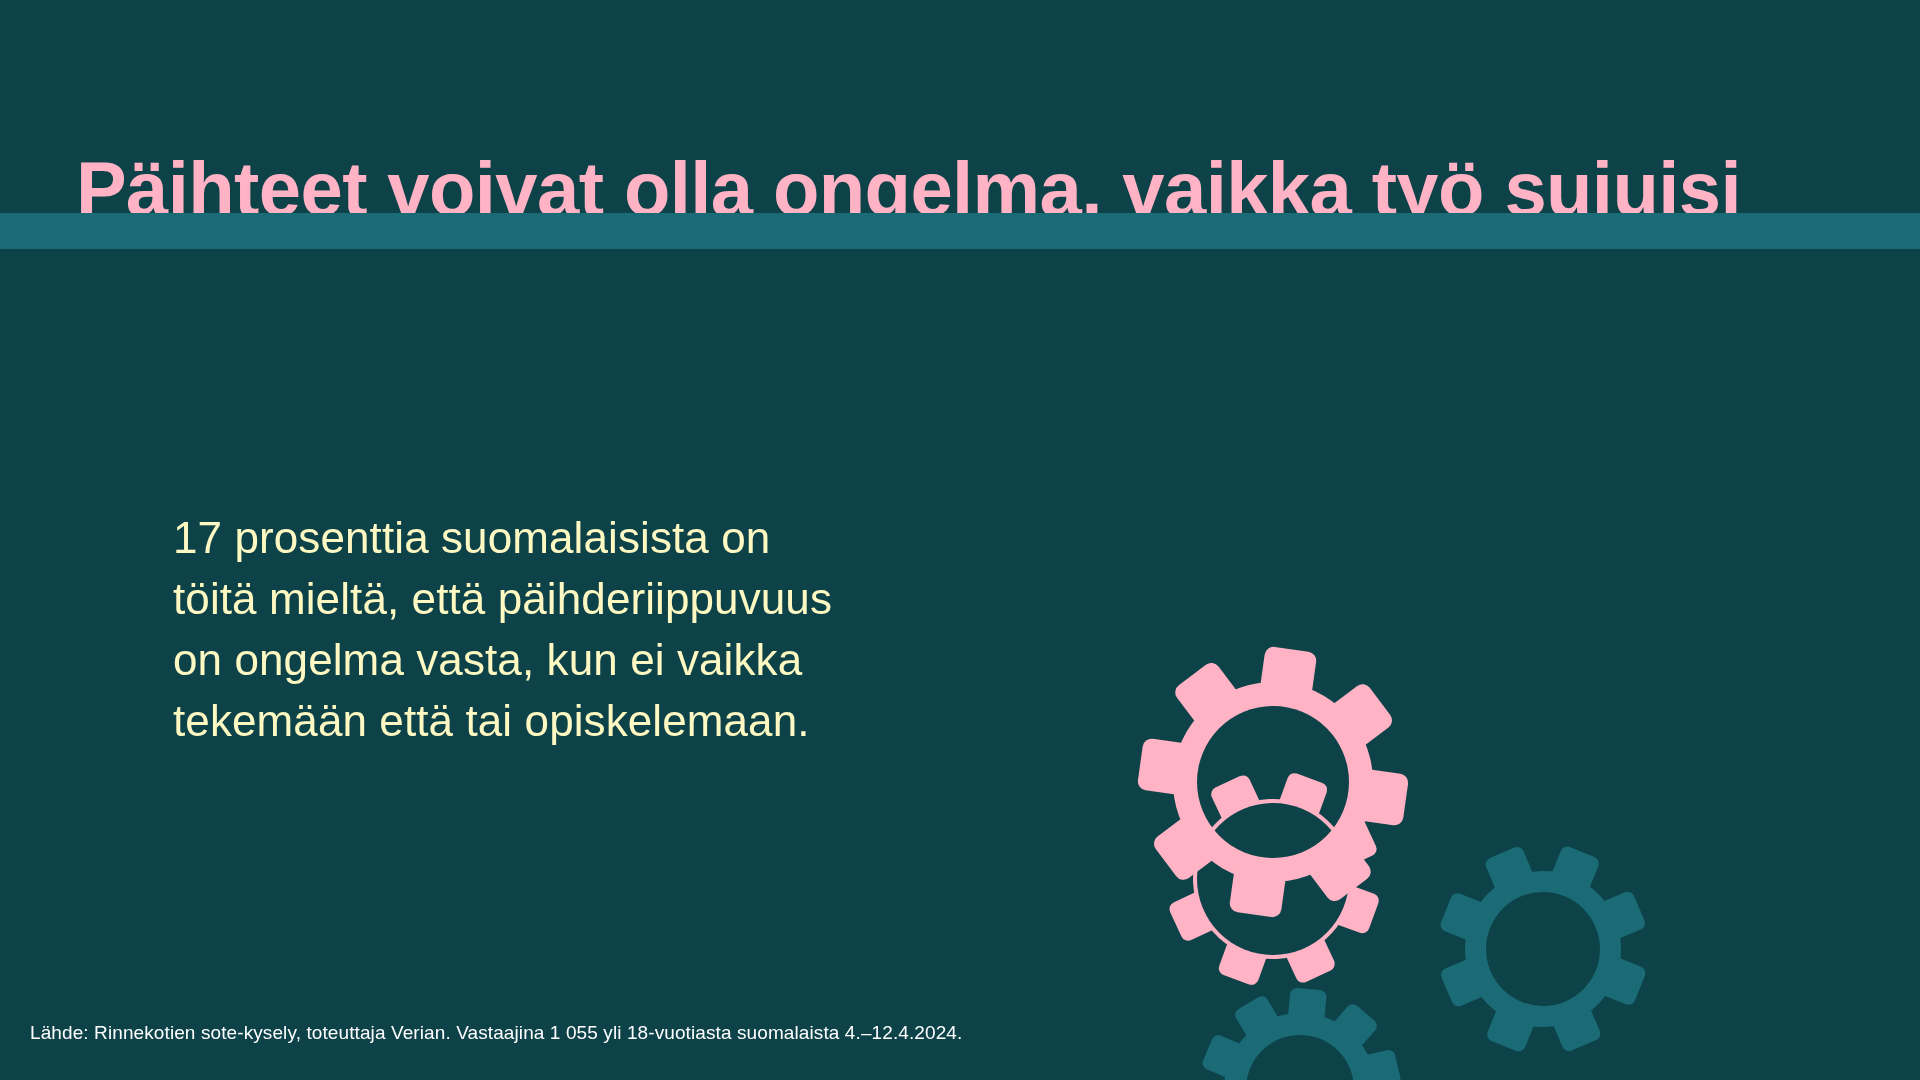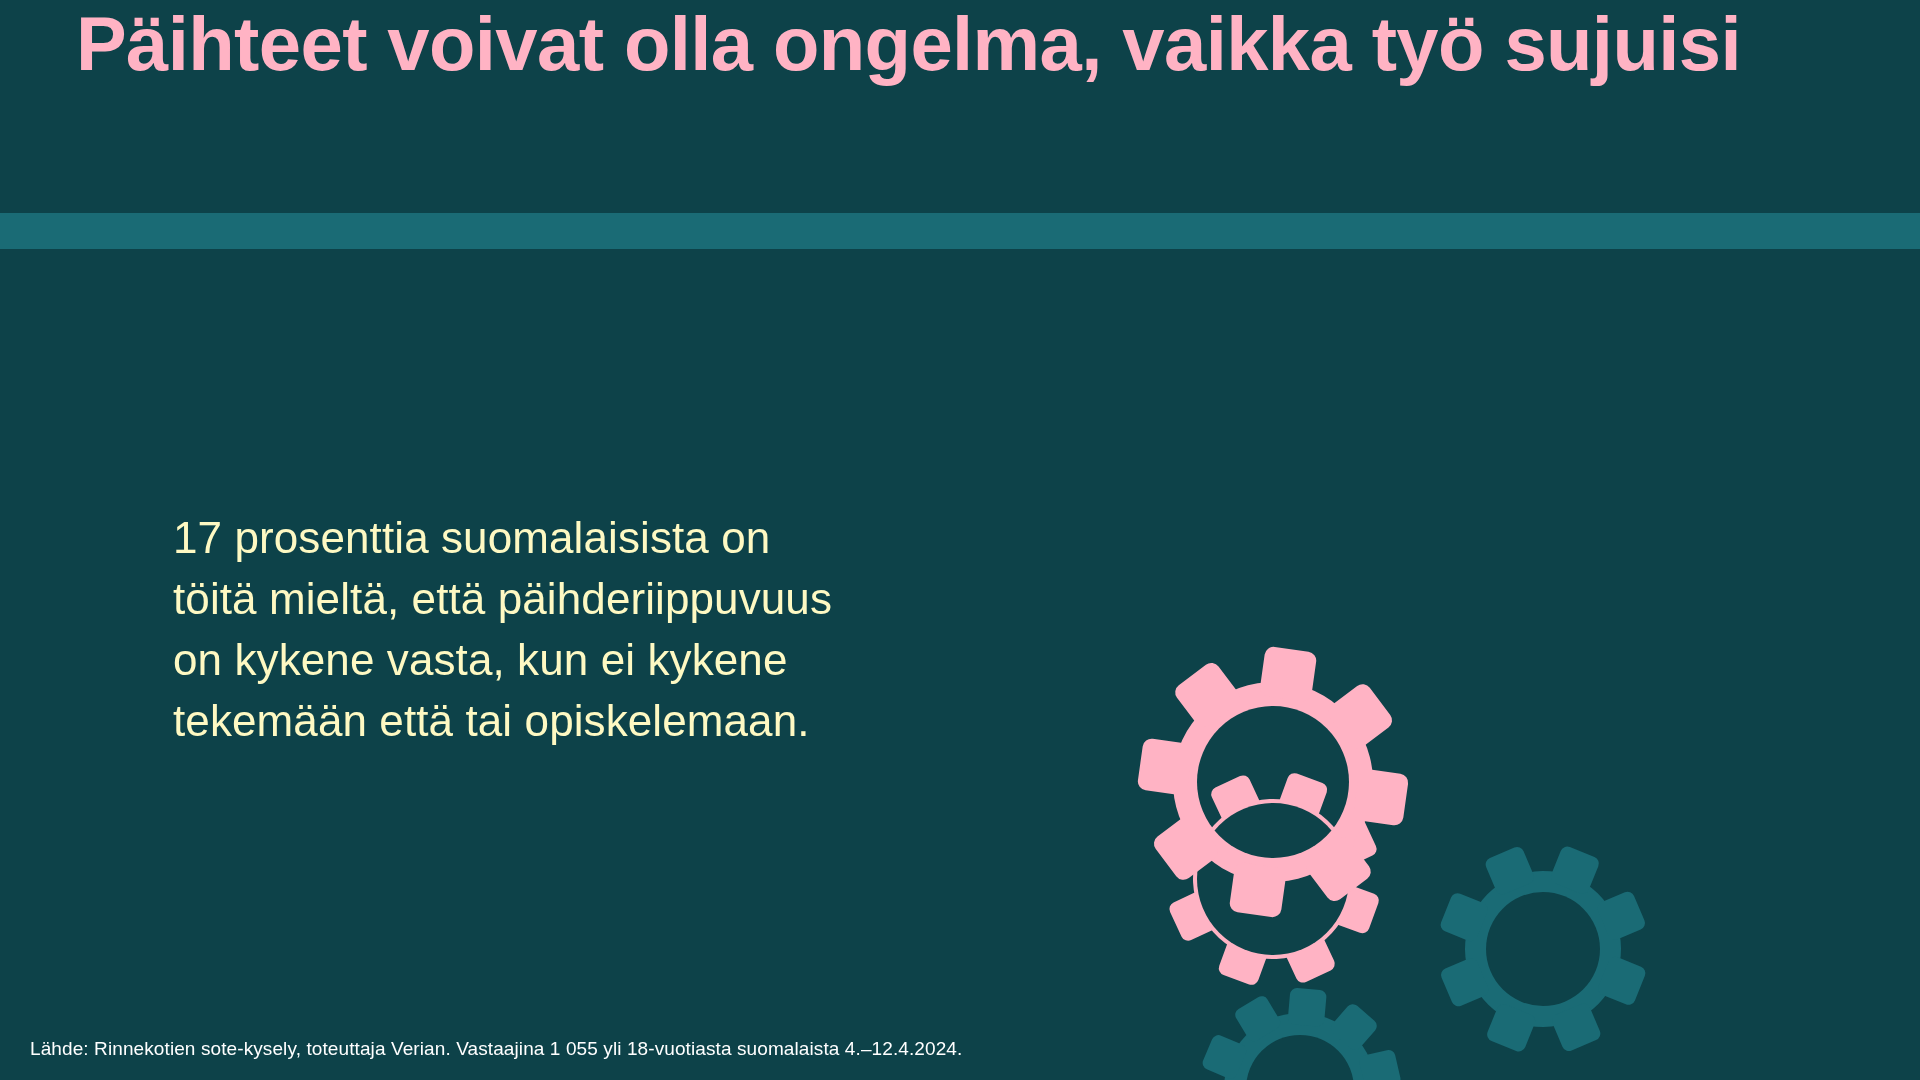--- a/index.html
+++ b/index.html
@@ -19,26 +19,26 @@
     width: 1920px;
     height: 1080px;
     background: #0d4249;
     overflow: hidden;
   }
 
   
   .header {
     position: absolute;
     left: 0;
-    top: 4px;
+    top: 16px;
     width: 1920px;
     height: 213px;
     background: #0d4249;
     display: flex;
-    align-items: flex-start;
+    align-items: flex-end;
   }
   .header-title {
     margin: 0;
     padding: 0 60px 0 76px;
     width: 100%;
     box-sizing: border-box;
     color: #ffb3c4;
     font-family: "Liberation Sans", sans-serif;
     font-size: 76px;
     font-weight: 700;
@@ -93,21 +93,21 @@
   .gear-art svg {
     display: block;
     width: 640px;
     height: 660px;
   }
 
   
   .footer {
     position: absolute;
     left: 0;
-    bottom: 0;
+    bottom: 16px;
     width: 1920px;
     height: 60px;
   }
   .source-note {
     position: absolute;
     left: 30px;
     bottom: 20px;
     color: #ffffff;
     font-family: "Liberation Sans", sans-serif;
     font-size: 19px;
@@ -125,21 +125,21 @@
     <h1 class="header-title">Päihteet voivat olla ongelma, vaikka työ sujuisi</h1>
   </div>
 
   <div class="accent-bar"></div>
 
   <div class="body-area">
 
     <div class="stat-block">
       <div class="stat-line">17 prosenttia suomalaisista on</div>
       <div class="stat-line">töitä mieltä, että päihderiippuvuus</div>
-      <div class="stat-line">on kykene vasta, kun ei kykene</div>
+      <div class="stat-line">on ongelma vasta, kun ei vaikka</div>
       <div class="stat-line">tekemään että tai opiskelemaan.</div>
     </div>
 
     <div class="gear-art">
       <svg viewBox="0 0 640 660" xmlns="http://www.w3.org/2000/svg" aria-hidden="true">
         <defs>
 
           <g id="gear8">
 
             <circle cx="0" cy="0" r="100"></circle>

